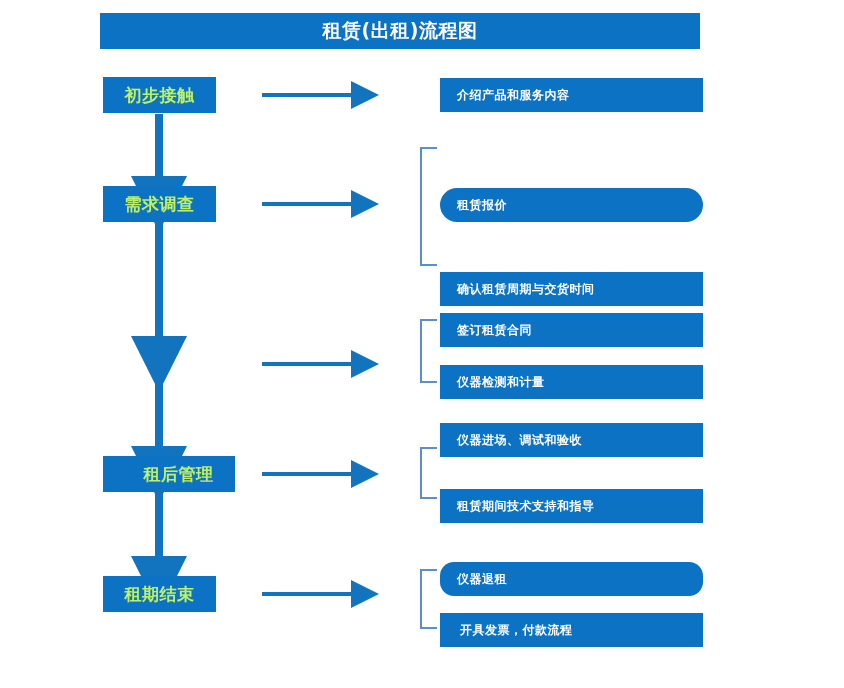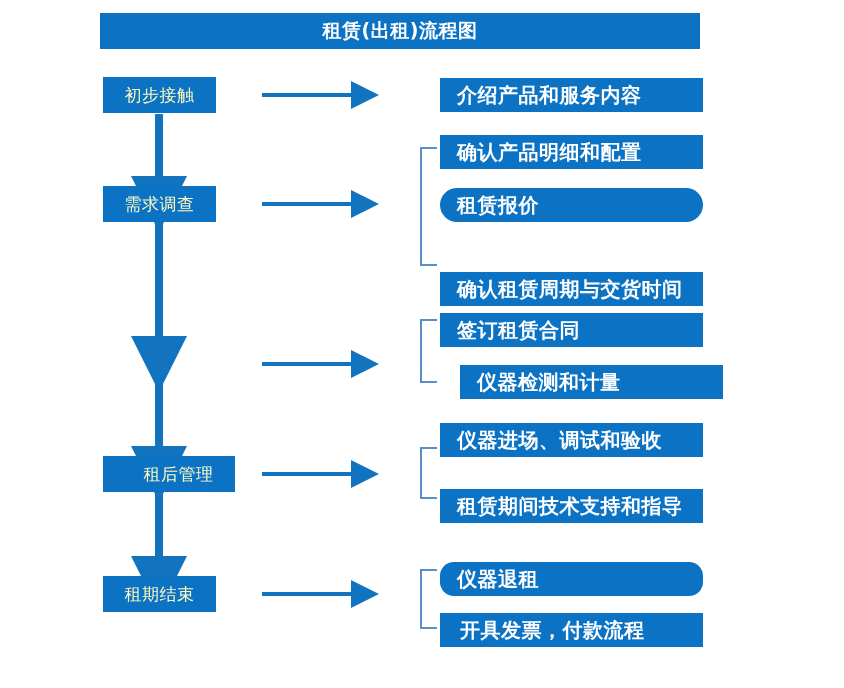--- a/index.html
+++ b/index.html
@@ -38,40 +38,40 @@
     font-weight: bold;
     letter-spacing: 0.5px;
   }
 
   
   .stage-box {
     position: absolute;
     width: 113px;
     height: 36px;
     background: #0b72c4;
-    color: #fef9c3;
+    color: #bef264;
     display: flex;
     align-items: center;
     justify-content: center;
     font-size: 17px;
-    font-weight: normal;
+    font-weight: bold;
     letter-spacing: 0.5px;
   }
 
   
   .detail-box {
     position: absolute;
     left: 440px;
     width: 263px;
     height: 34px;
     background: #0b72c4;
     color: #ffffff;
     display: flex;
     align-items: center;
-    font-size: 20px;
+    font-size: 12px;
     font-weight: bold;
     padding-left: 17px;
     box-sizing: border-box;
     letter-spacing: 0.5px;
   }
 
   
   .connectors {
     position: absolute;
     left: 0; top: 0;
@@ -119,23 +119,22 @@
       <path d="M437,570 L421,570 L421,628 L437,628"></path>
     </g>
   </svg>
 
   <div class="stage-box" style="left:103px; top:77px;">初步接触</div>
   <div class="stage-box" style="left:103px; top:186px;">需求调查</div>
   <div class="stage-box" style="left:103px; top:456px;padding-left:19px;">租后管理</div>
   <div class="stage-box" style="left:103px; top:576px;">租期结束</div>
 
   <div class="detail-box" style="top:78px;">介绍产品和服务内容</div>
-  <div class="detail-box" style="top:135px;">确认产品明细和配置</div>
   <div class="detail-box" style="top:188px;border-radius:17px;">租赁报价</div>
   <div class="detail-box" style="top:242px;margin-top:30px;">确认租赁周期与交货时间</div>
   <div class="detail-box" style="top:313px;">签订租赁合同</div>
-  <div class="detail-box" style="top:365px;margin-left:20px;">仪器检测和计量</div>
+  <div class="detail-box" style="top:365px;">仪器检测和计量</div>
   <div class="detail-box" style="top:423px;">仪器进场、调试和验收</div>
   <div class="detail-box" style="top:489px;">租赁期间技术支持和指导</div>
   <div class="detail-box" style="top:562px;border-radius:14px;">仪器退租</div>
   <div class="detail-box" style="top:613px;padding-left:20px;">开具发票，付款流程</div>
 
 </div>
 
 </body></html>

